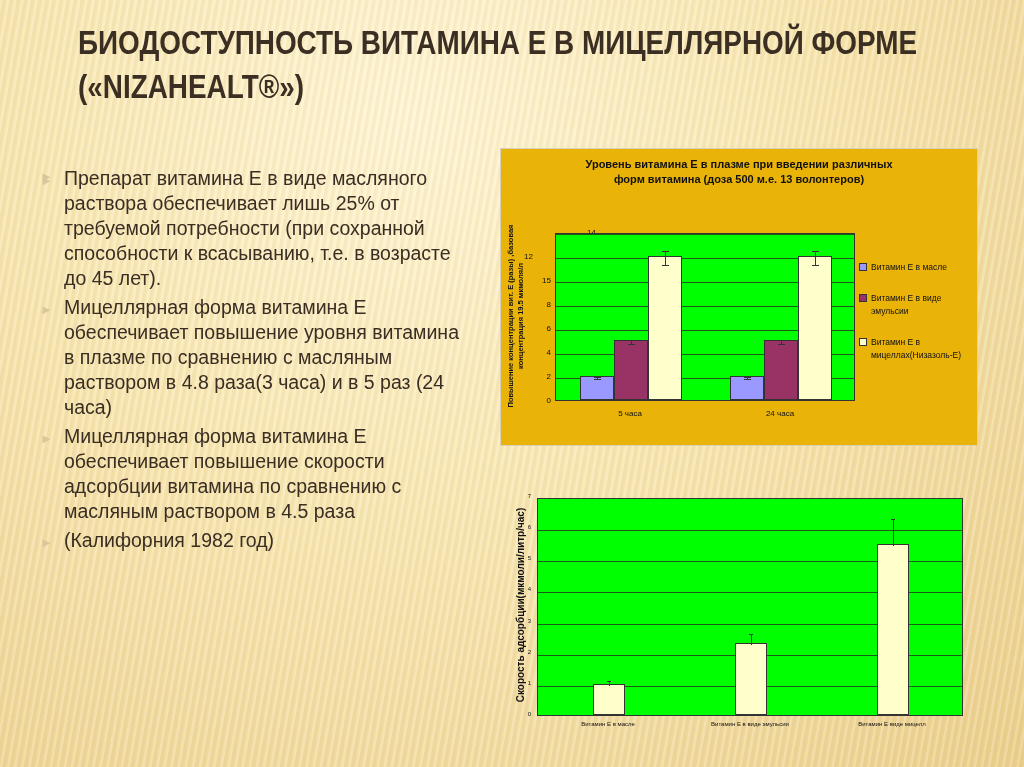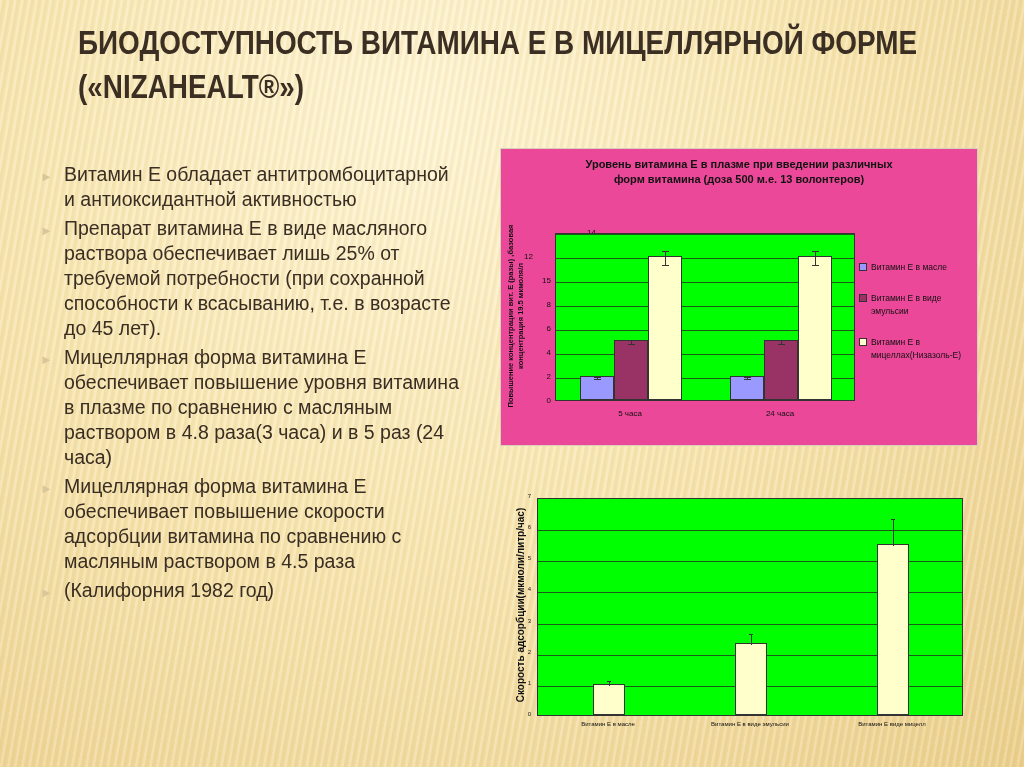--- a/index.html
+++ b/index.html
@@ -28,21 +28,21 @@
     position: relative; padding-left: 24px;
     font-size: 19.5px; line-height: 25px; color: #3a2e23;
     margin-bottom: 4px;
   }
   .bullets li .mark {
     position: absolute; left: 0; top: 2px; font-size: 13px; color: #d9c69a;
   }
   
   .chart1 {
     position: absolute; left: 500px; top: 148px; width: 478px; height: 298px;
-    background: #ec4899; border: 1px solid #d8d0b8;
+    background: #eab308; border: 1px solid #d8d0b8;
   }
   .chart1 .ctitle {
     position: absolute; left: 0; top: 8px; width: 100%;
     text-align: center; font-weight: bold; font-size: 11px; line-height: 15px; color: #111;
   }
   .plot {
     position: absolute; background: #00ff00; border: 1px solid #333;
   }
   .gridline { position: absolute; left: 0; right: 0; height: 1px; background: #1a5a1a; }
   .ytick { position: absolute; font-size: 8px; color: #111; text-align: right; width: 16px; }
@@ -63,21 +63,21 @@
     position: absolute; left: 0; top: 3px; width: 100%;
     text-align: center; font-weight: bold; font-size: 8.5px; line-height: 14px; color: #111;
   }
 </style>
 </head>
 <body>
 
 <div class="title">БИОДОСТУПНОСТЬ ВИТАМИНА Е В МИЦЕЛЛЯРНОЙ ФОРМЕ («NIZAHEALT®»)</div>
 
 <ul class="bullets">
-  <li><span class="mark">►</span><span>Витамин Е обладает антитромбоцитарной и антиоксидантной активностью</span></li>
+  <li><span class="mark">►</span></li>
   <li><span class="mark">►</span><span>Препарат витамина Е в виде масляного раствора  обеспечивает лишь 25% от требуемой потребности (при сохранной способности к всасыванию, т.е. в возрасте до 45 лет).</span></li>
   <li><span class="mark">►</span><span>Мицеллярная форма витамина Е обеспечивает повышение уровня витамина в плазме по сравнению с масляным раствором в 4.8 раза(3 часа) и в 5 раз (24 часа)</span></li>
   <li><span class="mark">►</span><span>Мицеллярная форма витамина Е обеспечивает повышение скорости адсорбции витамина по сравнению с масляным раствором в 4.5 раза</span></li>
   <li><span class="mark">►</span><span>(Калифорния 1982 год)</span></li>
 </ul>
 
 <div class="chart1">
   <div class="ctitle">
     <div>Уровень витамина Е в плазме при введении различных</div>
     <div>форм витамина (доза 500 м.е. 13 волонтеров)</div>

